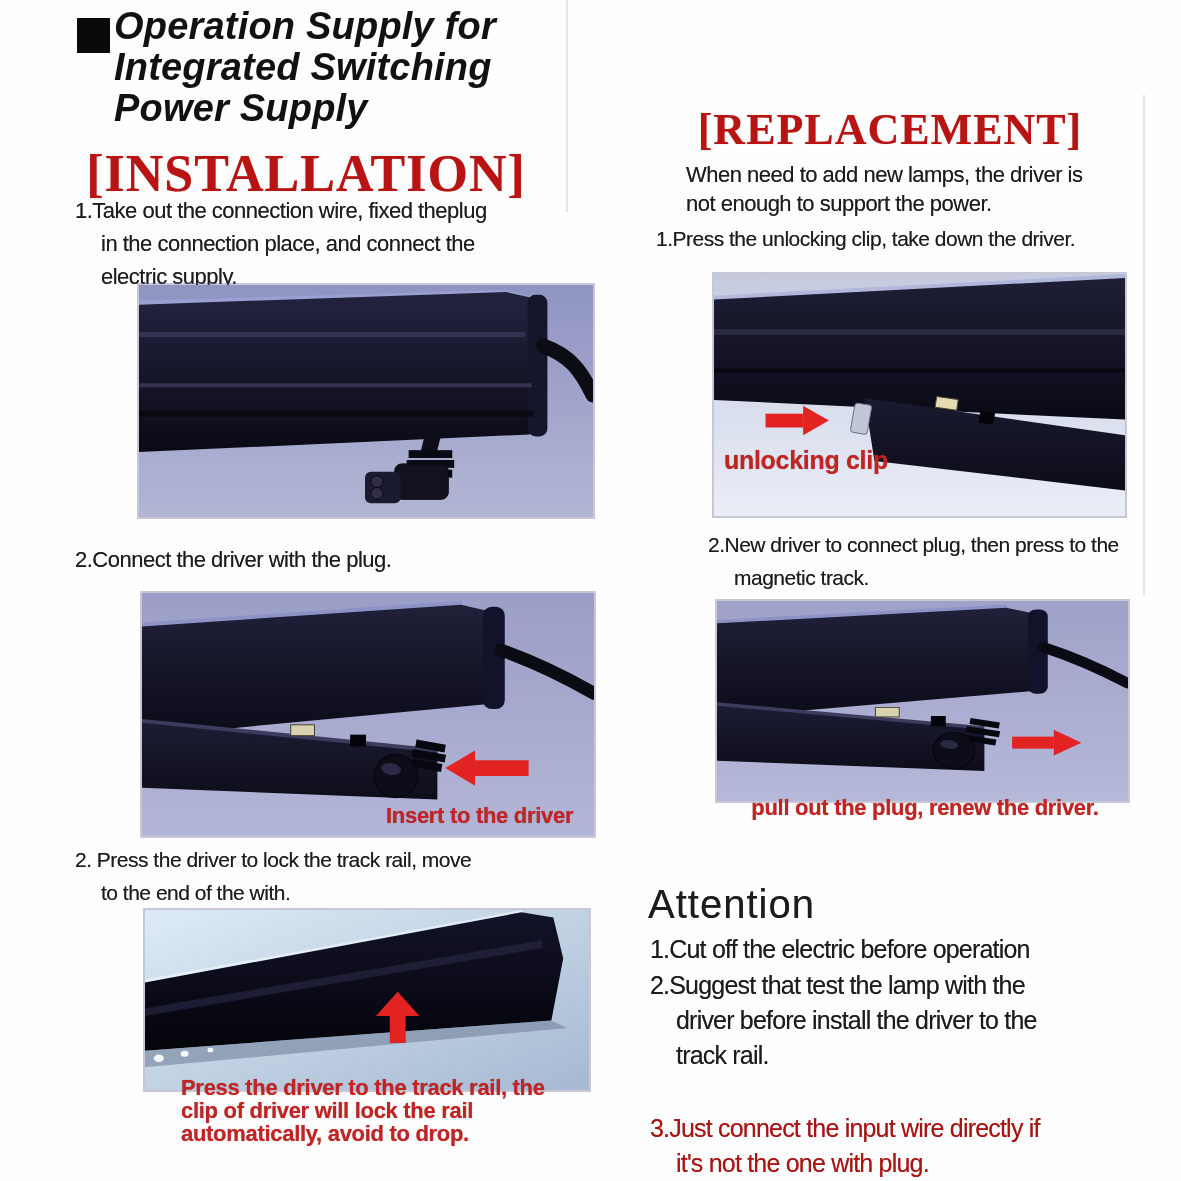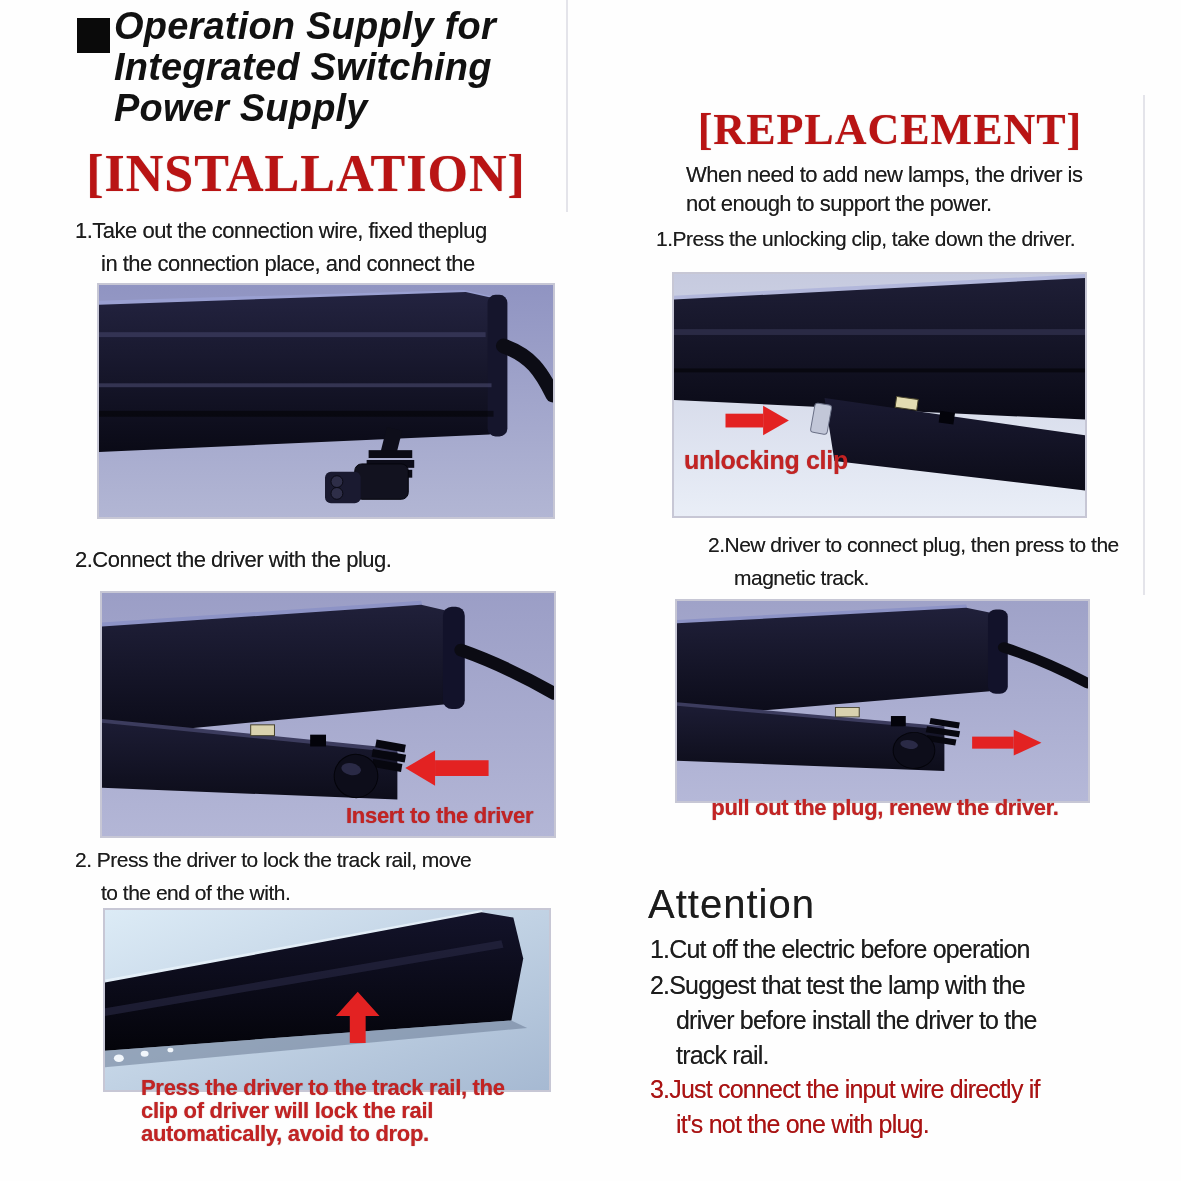--- a/index.html
+++ b/index.html
@@ -24,23 +24,23 @@
   .h-replace{left:655px;top:104px;width:470px;text-align:center;font-size:44px;letter-spacing:1px;}
   .body-text{
     font-weight:400;color:#1c1c1c;letter-spacing:-0.5px;
     text-shadow:0 0 .4px rgba(0,0,0,.55);
   }
   .t22{font-size:22px;line-height:33px;}
   .t21{font-size:21px;line-height:33px;}
   .t25{font-size:25px;line-height:35px;}
   .line{display:block;}
   .ind{padding-left:26px;}
-  .red-text{color:#ab1212;text-shadow:0 0 .4px rgba(120,0,0,.5);}
+  .red-text{color:#ab1212;text-shadow:0 0 .4px rgba(120,0,0,.5);margin-top:39px;}
   
-  .photo{position:absolute;border:2px solid rgba(96,96,138,.35);box-sizing:border-box;}
+  .photo{position:absolute;border:2px solid rgba(96,96,138,.35);box-sizing:border-box;margin-left:40px;}
   .photo svg{position:absolute;left:0;top:0;width:100%;height:100%;}
   .photo-caption{
     position:absolute;font-weight:700;color:#c32323;
     letter-spacing:-0.3px;text-shadow:0 0 1px rgba(90,0,0,.55);
     white-space:nowrap;
   }
   .artifact{background:#e4e4ea;width:2px;}
 </style>
 </head>
 <body>
@@ -50,21 +50,21 @@
 
 <div class="abs title-bullet"></div>
 <div class="abs doc-title">
   <span class="line">Operation Supply for</span>
   <span class="line">Integrated Switching</span>
   <span class="line">Power Supply</span>
 </div>
 
 <div class="abs red-heading h-install">[INSTALLATION]</div>
 
-<div class="abs body-text t22" style="left:75px;top:194px;width:490px;margin-top:20px;">
+<div class="abs body-text t22" style="left:75px;top:194px;width:490px;">
   <span class="line">1.Take out the connection wire, fixed theplug</span>
   <span class="line ind">in the connection place, and connect the</span>
   <span class="line ind">electric supply.</span>
 </div>
 
 <div class="photo" style="left:97px;top:283px;width:458px;height:236px;">
   <svg viewBox="0 0 458 236" preserveAspectRatio="none">
     <defs>
       <linearGradient id="p1bg" x1="0" y1="0" x2="0" y2="1">
         <stop offset="0" stop-color="#9094c2"></stop>

